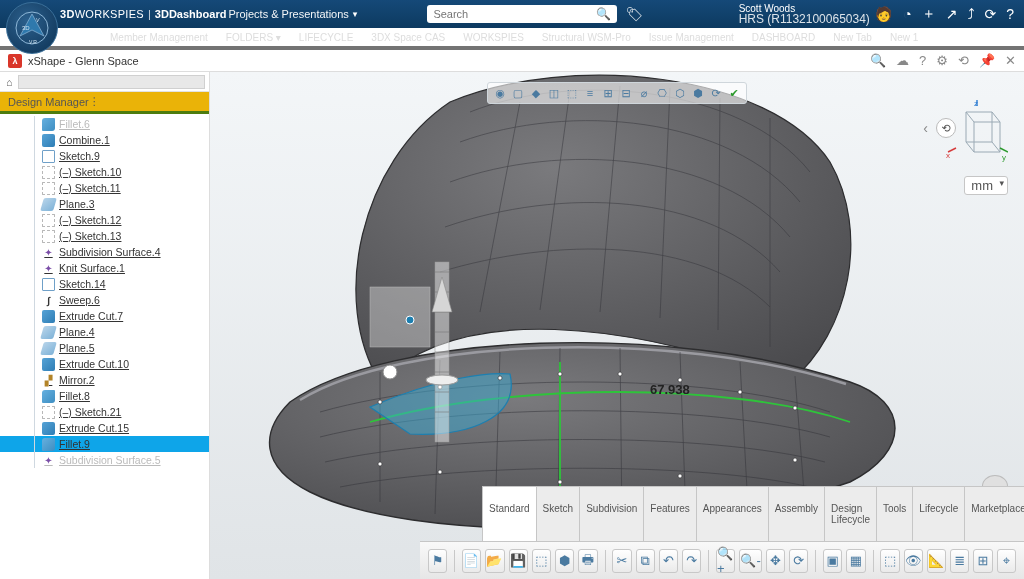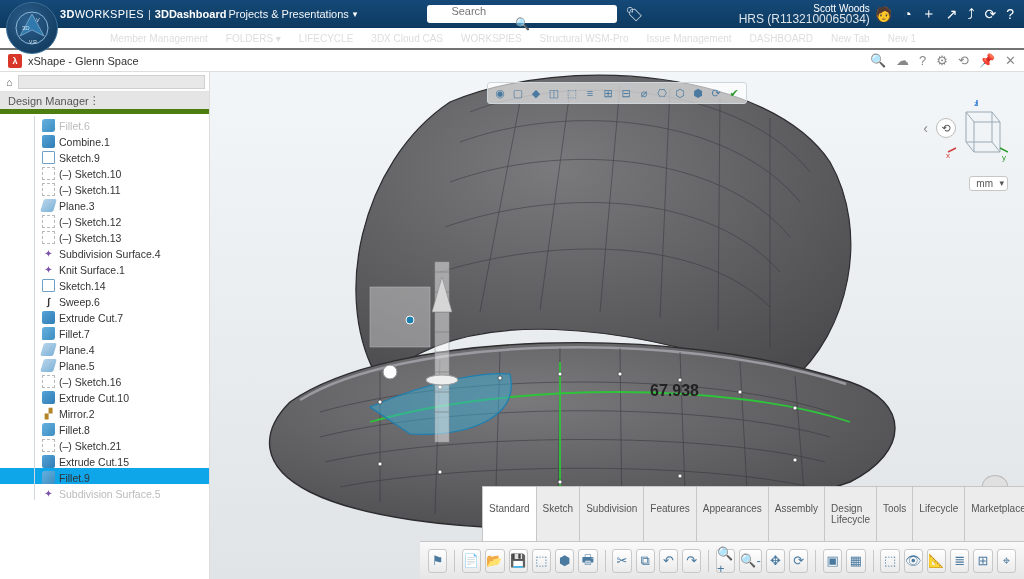--- a/index.html
+++ b/index.html
@@ -18,36 +18,36 @@
   display:flex;align-items:center;justify-content:center;
 }
 .compass-icon svg { width:36px; height:36px; }
 .brand { font-weight: 400; letter-spacing: .3px; }
 .brand b { font-weight: 700; }
 .brand-sep { margin: 0 4px; opacity:.8 }
 .context-label { margin-left: 2px; opacity:.95; }
 .context-drop { margin-left:4px; font-size:9px; }
 .search-box {
   margin-left: 70px; background:#fff; border-radius:3px;
-  display:flex; align-items:center; height:18px; width:190px;flex-direction:column;
+  display:flex; align-items:center; height:18px; width:190px;
 }
 .search-box input {
   border:0; outline:0; font-size:11px; padding:0 6px; flex:1; background:transparent;
 }
 .search-box .mag { font-size:12px; color:#555; padding:0 6px; }
 .tag-icon { margin-left:8px; font-size:14px; opacity:.9; }
 .header-spacer { flex:1; }
-.user-block { text-align:right; font-size:10px; line-height:11px; margin-right:6px; }
+.user-block { text-align:left; font-size:10px; line-height:11px; margin-right:6px; }
 .user-block .uid { font-size:12px; opacity:.85; }
 .header-icons { display:flex; gap:10px; align-items:center; margin-right:10px; }
 .header-icons span { font-size:14px; cursor:pointer; }
 
 
 .ghost-tabs {
-  height: 22px; background:#fff; border-bottom:2px solid #737373;
+  height: 22px; background:#fff; border-bottom:4px solid #737373;
   display:flex; align-items:center; gap:18px; padding-left:110px;
   color:#ddd; font-size:10px;
 }
 .ghost-tabs span { white-space:nowrap; }
 
 
 .app-title {
   height: 22px; background:#fff; border-bottom:1px solid #ddd;
   display:flex; align-items:center; padding:0 8px; font-size:11px; color:#333;
 }
@@ -66,26 +66,26 @@
   width:210px; background:#fff; border-right:1px solid #ddd;
   display:flex; flex-direction:column; font-size:10.5px; color:#333;
 }
 .side-top {
   height:20px; border-bottom:1px solid #e2e2e2; display:flex; align-items:center;
 }
 .side-top .tree-icon { padding:0 6px; color:#666; }
 .side-top .grey-strip { flex:1; height:14px; background:#e8e8e8; border:1px solid #d0d0d0; margin-right:4px;}
 .side-head {
   height:22px; display:flex; align-items:center; padding:0 8px;
-  border-bottom:5px solid #4d7c0f; background:#e5e5e5; font-size:11px; color:#555;
+  border-bottom:3px solid #4d7c0f; background:#eab308; font-size:11px; color:#555;
 }
 .tree { overflow-y:auto; flex:1; padding:2px 0; }
 .tree-item {
-  display:flex; align-items:flex-end; height:16px; padding-left:42px;
-  white-space:nowrap; cursor:default; position:relative;
+  display:flex; align-items:center; height:16px; padding-left:42px;
+  white-space:nowrap; cursor:default; position:relative;text-decoration:underline;
 }
 .tree-item::before{
   content:""; position:absolute; left:34px; top:0; bottom:0; width:1px; background:#cfd8e0;
 }
 .tree-item .ic {
   width:13px;height:13px;margin-right:4px;display:inline-flex;
   align-items:center;justify-content:center;font-size:10px;
 }
 .tree-item.dim { color:#bbb; }
 .tree-item.sel { background:#0ea5e9; }
@@ -117,21 +117,21 @@
 .view-cube {
   position:absolute; top:28px; right:16px; width:62px; height:62px;
 }
 .view-cube svg{width:100%;height:100%;}
 .prev-arrow { position:absolute; top:48px; right:96px; color:#888; font-size:14px; cursor:pointer;}
 .eye-center { position:absolute; top:46px; right:68px; width:20px;height:20px;border-radius:50%;border:1px solid #bbb;display:flex;align-items:center;justify-content:center;font-size:11px;color:#555;background:#fff;}
 
 .unit-box {
   position:absolute; top:104px; right:16px;
   border:1px solid #c6c6c6; background:#fff; border-radius:3px;
-  font-size:10px; color:#555; padding:1px 14px 1px 6px;
+  font-size:13px; color:#555; padding:1px 14px 1px 6px;
 }
 .unit-box::after{content:"▾"; position:absolute; right:3px; top:1px; font-size:9px;}
 
 .helmet { position:absolute; bottom:82px; right:16px; width:26px;height:22px;border-radius:50% 50% 40% 40%;background:#e0e0e0;border:1px solid #bcbcbc;}
 
 
 .bottom-tabs {
   position:absolute; left:272px; bottom:38px;
   display:flex; font-size:10px; color:#555;
 }
@@ -150,21 +150,21 @@
   width:24px;height:24px;border:1px solid #c8c8c8;border-radius:3px;
   background:linear-gradient(#fff,#eaeaea);
   display:inline-flex;align-items:center;justify-content:center;
   font-size:13px;color:#4a7aa0;cursor:pointer;
 }
 .bottom-bar .sep{width:1px;height:22px;background:#c8c8c8;margin:0 3px;}
 
 
 .measure-label{
   position:absolute; left:440px; top:310px;
-  font-size:16px; font-weight:600; color:#222;
+  font-size:13px; font-weight:600; color:#222;
 }
 </style>
 </head>
 <body>
 
 <div class="global-header">
   <div class="compass-icon">
     <svg viewBox="0 0 36 36">
         <circle cx="18" cy="18" r="16" fill="none" stroke="#8fb8d8" stroke-width="1"></circle>
     <path d="M18 4 L30 26 L18 20 L6 26 Z" fill="#2f79ad" stroke="#8fb8d8" stroke-width="0.7"></path>
@@ -198,21 +198,21 @@
     <span>⤴</span>
     <span>⟳</span>
     <span>?</span>
   </div>
 </div>
 
 <div class="ghost-tabs">
   <span>Member Management</span>
   <span>FOLDERS ▾</span>
   <span>LIFECYCLE</span>
-  <span>3DX Cloud CAS</span>
+  <span>3DX Space CAS</span>
   <span>WORKSPIES</span>
   <span>Structural WSM-Pro</span>
   <span>Issue Management</span>
   <span>DASHBOARD</span>
   <span>New Tab</span>
   <span>New 1</span>
 </div>
 
 <div class="app-title">
   <span class="app-logo">λ</span>
@@ -285,34 +285,26 @@
         </div>
         <div class="tree-item">
           <span class="ic ic-sweep">∫</span>
           <span>Sweep.6</span>
         </div>
         <div class="tree-item">
           <span class="ic ic-cube"></span>
           <span>Extrude Cut.7</span>
         </div>
         <div class="tree-item">
-          <span class="ic ic-fillet"></span>
-          <span>Fillet.7</span>
-        </div>
-        <div class="tree-item">
           <span class="ic ic-plane"></span>
           <span>Plane.4</span>
         </div>
         <div class="tree-item">
           <span class="ic ic-plane"></span>
           <span>Plane.5</span>
-        </div>
-        <div class="tree-item">
-          <span class="ic ic-box dash"></span>
-          <span>(–)  Sketch.16</span>
         </div>
         <div class="tree-item">
           <span class="ic ic-cube"></span>
           <span>Extrude Cut.10</span>
         </div>
         <div class="tree-item">
           <span class="ic ic-mirror">▞</span>
           <span>Mirror.2</span>
         </div>
         <div class="tree-item">

